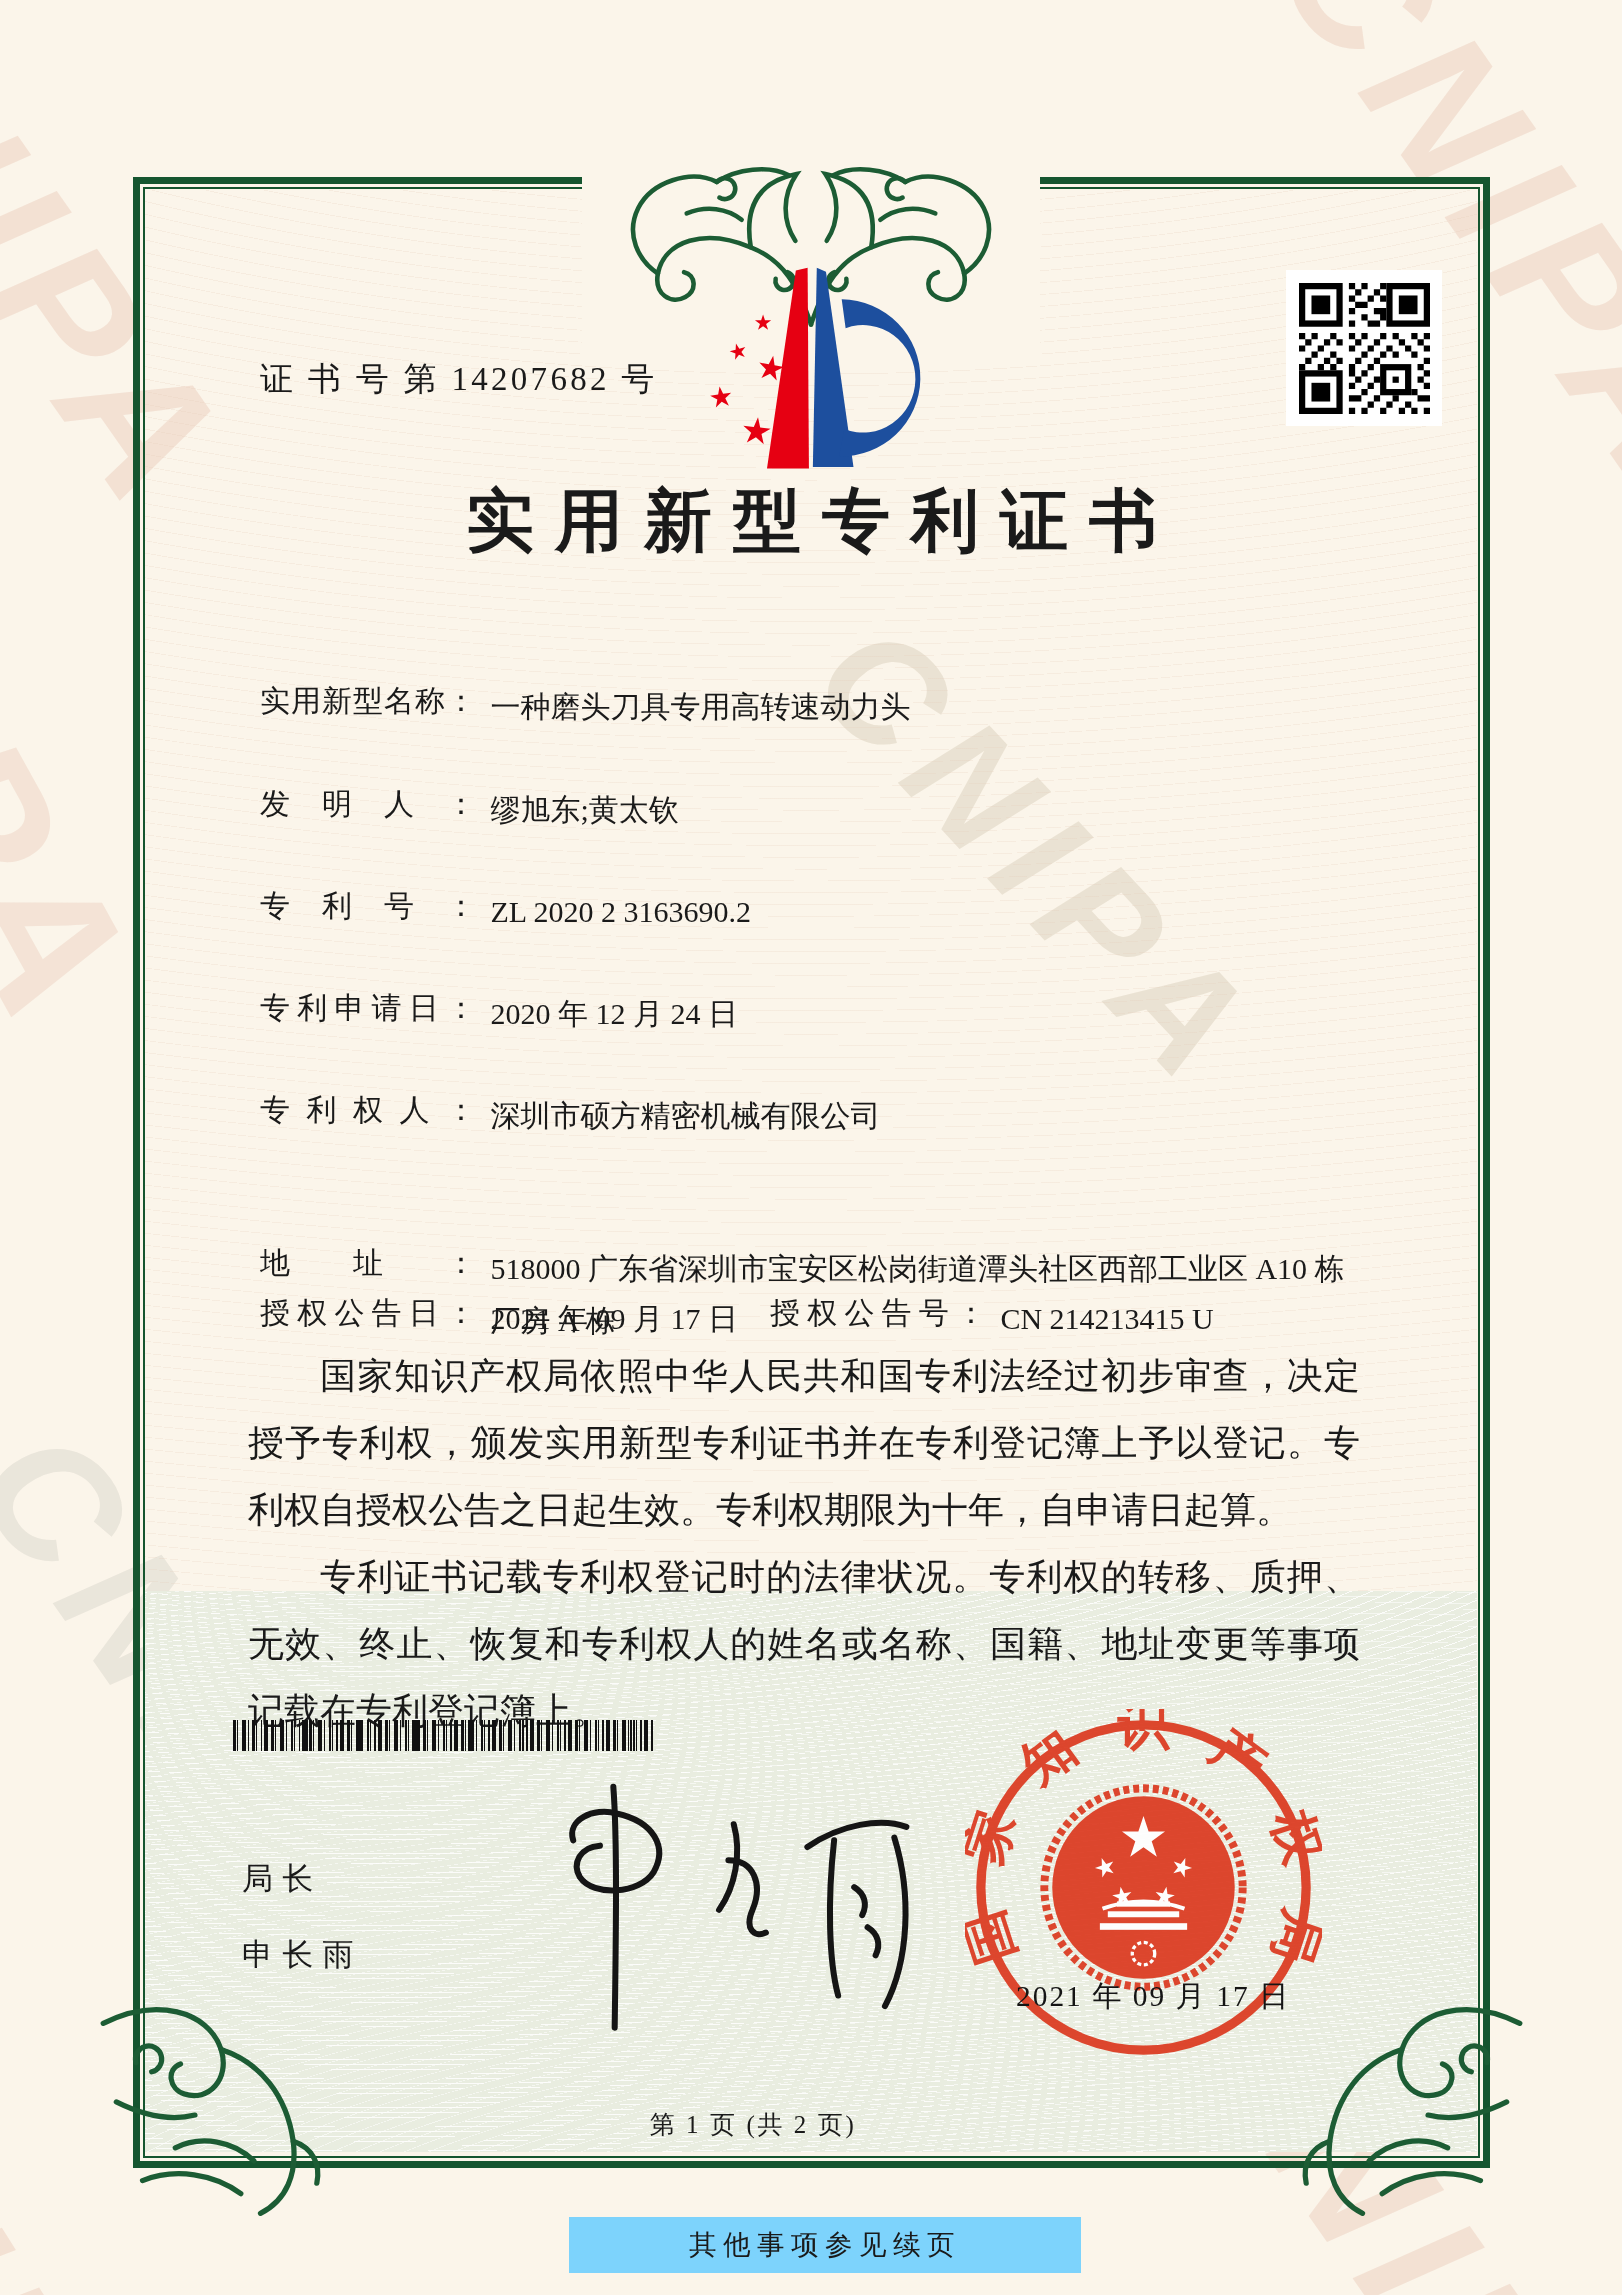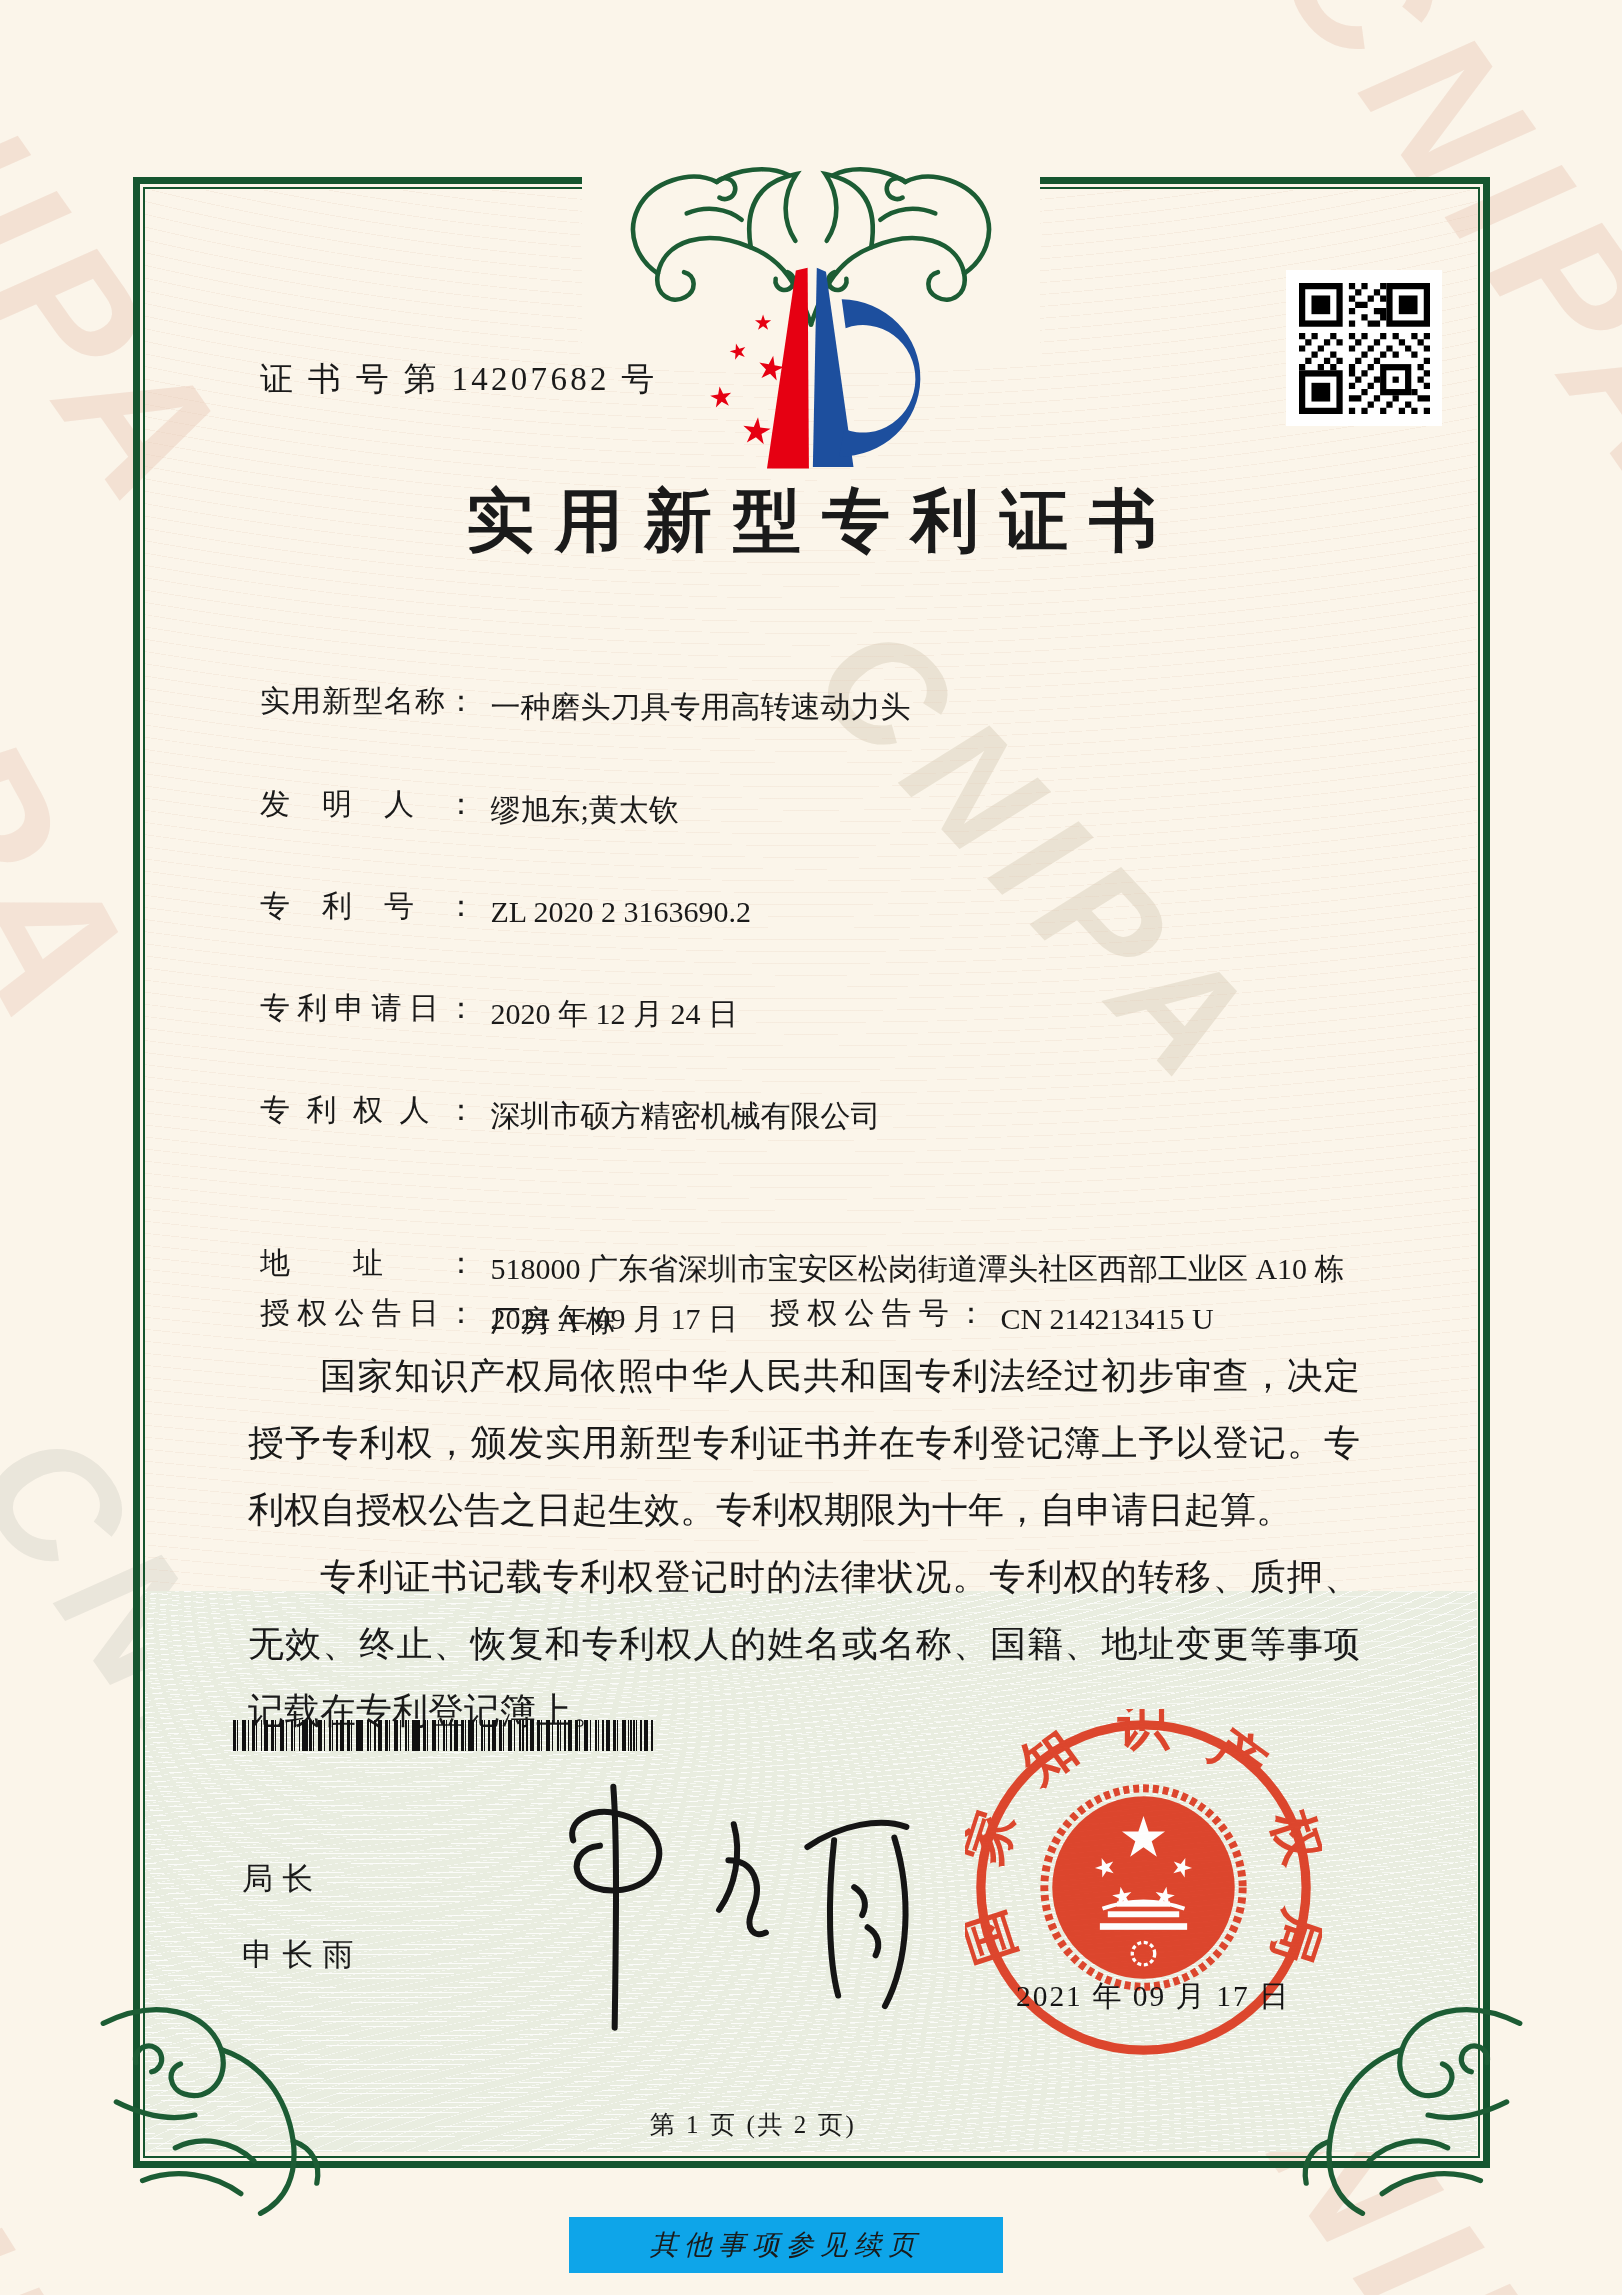--- a/index.html
+++ b/index.html
@@ -75,23 +75,23 @@
   .seal-date{position:absolute;left:1016px;top:1977px;font-size:29.4px;letter-spacing:2px;z-index:4;color:#151515;}
   .page-info{position:absolute;left:133px;width:1240px;top:2108px;text-align:center;
     font-size:25px;letter-spacing:2.6px;z-index:3;}
   
   .top-ornament{position:absolute;left:582px;top:128px;width:458px;height:236px;z-index:3;
     background:#fbf5ea;display:flex;align-items:center;justify-content:center;}
   .corner{position:absolute;width:249px;height:249px;z-index:4;}
   .corner-bl{left:77px;top:1984px;}
   .corner-br{left:1297px;top:1984px;transform:scaleX(-1);}
   
-  .strip{position:absolute;left:569px;top:2217px;width:434px;height:56px;background:#0ea5e9;
+  .strip{position:absolute;left:569px;top:2217px;width:512px;height:56px;background:#7dd3fc;
     z-index:3;display:flex;align-items:center;justify-content:center;
-    font-size:27.5px;letter-spacing:6.5px;font-style:italic;}
+    font-size:27.5px;letter-spacing:6.5px;}
 </style>
 </head>
 <body>
 
 <div class="wm wm-pink wm-a">CNIPA</div>
 <div class="wm wm-pink wm-b">CNIPA</div>
 <div class="wm wm-c wm-pink">CNIPA</div>
 <div class="wm wm-gray wm-d">CNIPA</div>
 <div class="wm wm-e">CNIPA</div>
 <div class="wm wm-pink wm-f">CNIPA</div>

